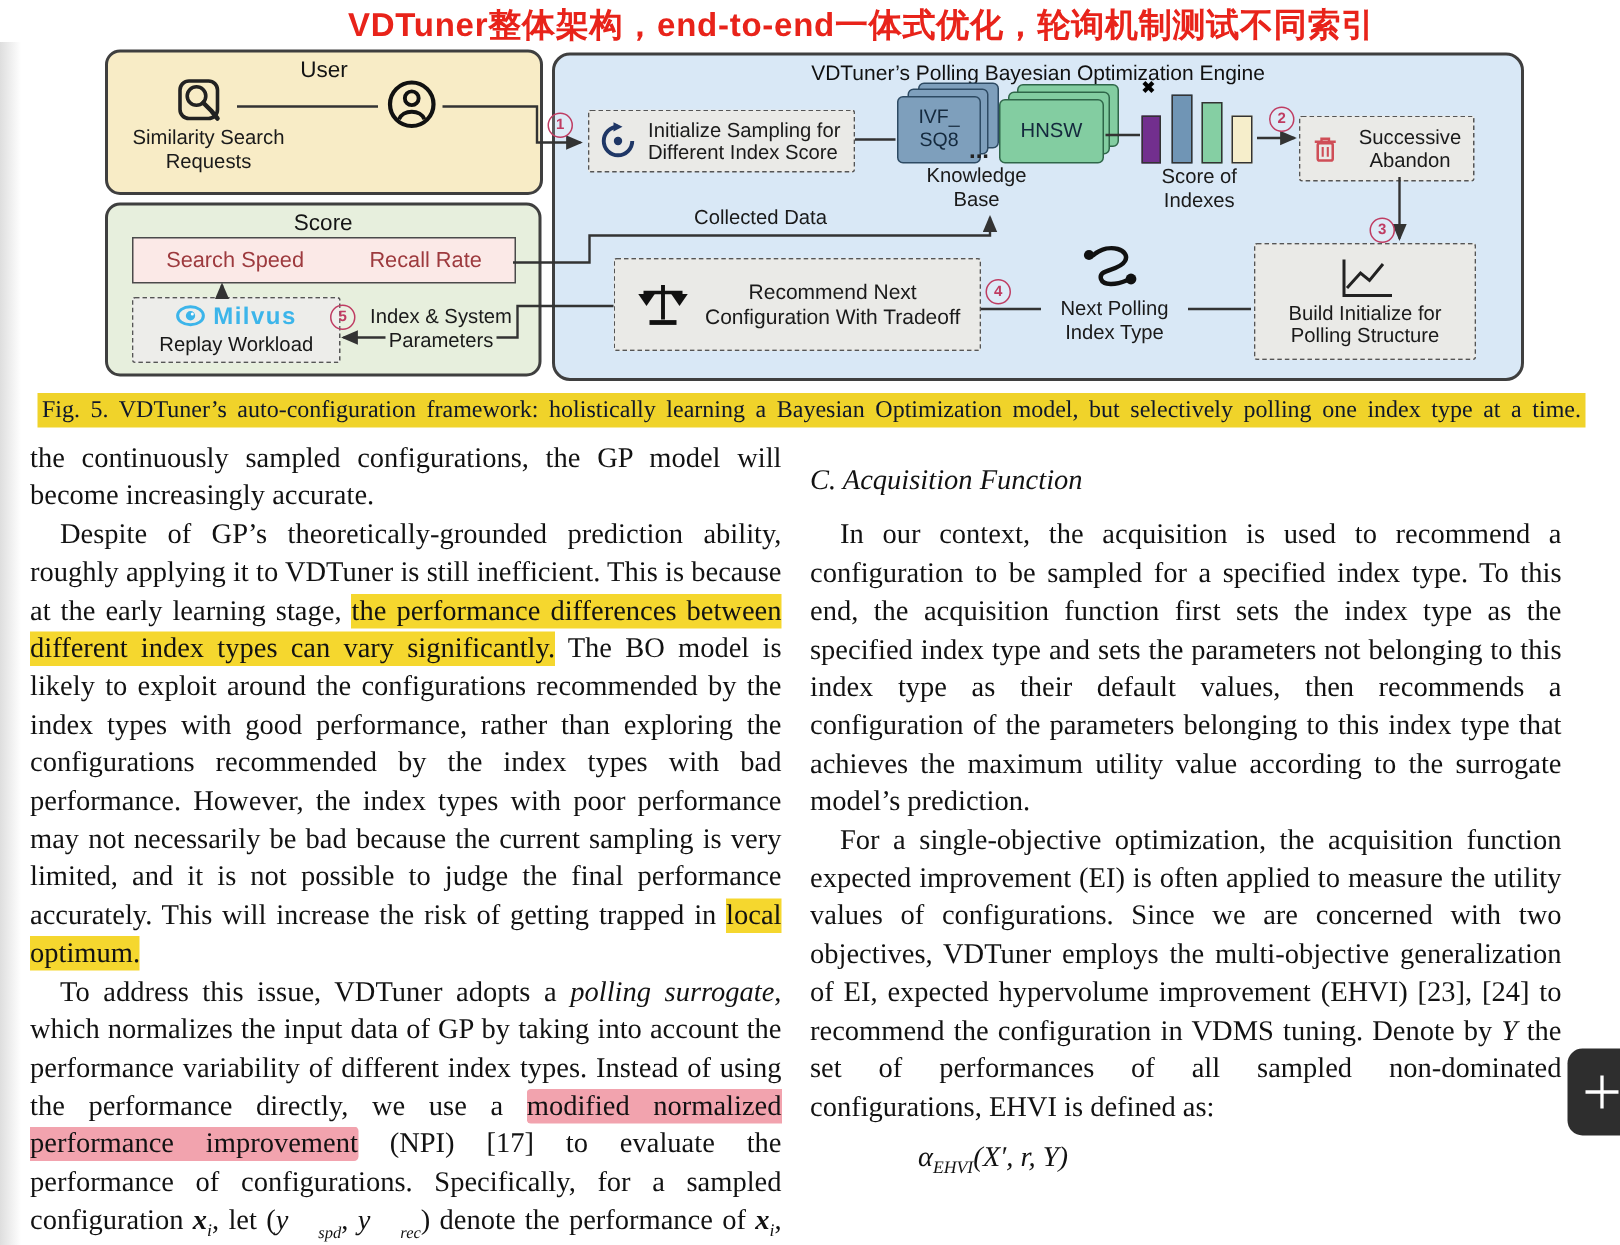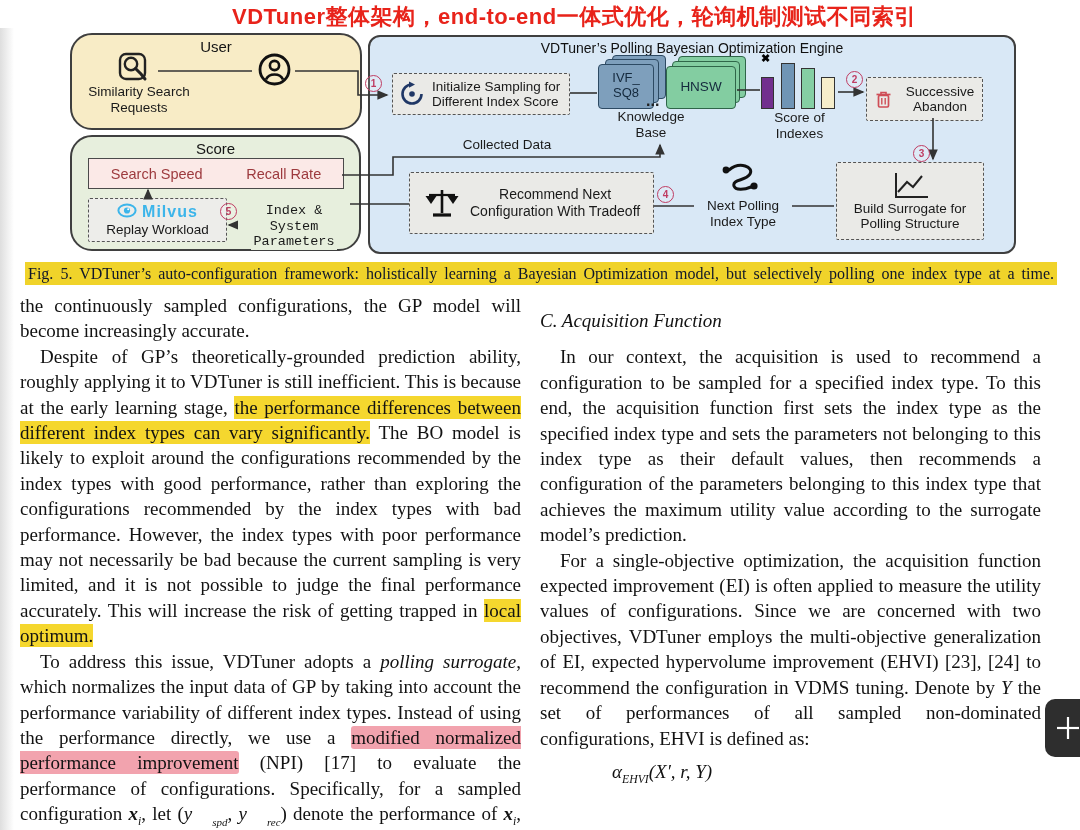--- a/index.html
+++ b/index.html
@@ -8,21 +8,21 @@
   .abs{position:absolute;}
   .edge-strip{left:0;top:28px;width:14px;height:802px;
       background:linear-gradient(to right,#dedede,#ffffff);z-index:0;}
 
   
   .anno-title{left:232px;top:2px;font-size:22px;font-weight:bold;color:#e8231a;
       letter-spacing:0.5px;white-space:nowrap;z-index:3;}
 
   
   .fig{left:0;top:0;width:1080px;height:260px;z-index:1;}
-  .box{position:absolute;border:2px solid #3f3f3f;border-radius:22px;z-index:1;}
+  .box{position:absolute;border:2px solid #3f3f3f;border-radius:10px;z-index:1;}
   .user-box{left:70px;top:33px;width:288px;height:93px;background:#f8ecc6;}
   .system-box{left:70px;top:135px;width:287px;height:112px;background:#e7efdd;}
   .engine-box{left:368px;top:35px;width:644px;height:215px;background:#d9e8f6;border-radius:12px;}
   .box-title{position:absolute;width:100%;text-align:center;font-size:15px;color:#141414;z-index:6;}
   .engine-title{position:absolute;left:0;top:3px;width:100%;text-align:center;font-size:14px;color:#101010;z-index:6;}
 
   .figlabel{position:absolute;font-size:13.5px;line-height:15.5px;text-align:center;color:#1a1a1a;z-index:6;}
   .metrics{position:absolute;left:88px;top:158px;width:254px;height:29px;background:#fbe9e7;
       border:1.5px solid #4a4a4a;display:flex;align-items:center;justify-content:space-around;
       font-size:14.5px;color:#9d3a3e;z-index:2;}
@@ -128,21 +128,21 @@
         <svg width="21" height="15" viewBox="0 0 21 15">
           <ellipse cx="10" cy="7.5" rx="8.6" ry="6" fill="none" stroke="#3cb5ea" stroke-width="2"></ellipse>
           <circle cx="10" cy="7.5" r="3.1" fill="#3cb5ea"></circle>
           <circle cx="11.2" cy="6.3" r="1" fill="#ffffff"></circle>
         </svg>
         <span class="milvus-word">Milvus</span>
       </div>
       <div class="replay">Replay Workload</div>
     </div>
     <div class="step" style="left:220px;top:203px;">5</div>
-    <div class="figlabel" style="left:238px;top:203px;width:112px;z-index:6;font-family:Liberation Mono, monospace;">
+    <div class="figlabel" style="left:238px;top:203px;width:112px;z-index:6;">
       <span class="bgpatch">Index &amp; System</span><br>
       <span class="bgpatch">Parameters</span>
     </div>
 
     <div class="box engine-box">
       <div class="engine-title">VDTuner’s Polling Bayesian Optimization Engine</div>
     </div>
 
     <div class="step" style="left:365px;top:75px;">1</div>
     <div class="dashed init-box">
@@ -228,21 +228,21 @@
       <span>Index Type</span>
     </div>
 
     <div class="step" style="left:913px;top:145px;">3</div>
     <div class="dashed surrogate-box">
       <svg width="44" height="30" viewBox="0 0 44 30">
         <path d="M8 2 V26 H40" fill="none" stroke="#222" stroke-width="2"></path>
         <path d="M10 21 L19 11 L25 16 L34 5" fill="none" stroke="#222" stroke-width="2"></path>
       </svg>
       <div class="surrogate-text">
-        <span>Build Surrogate for</span><br>
+        <span>Build Initialize for</span><br>
         <span>Polling Structure</span>
       </div>
     </div>
 
     <svg class="conn" width="1080" height="260">
       <defs>
         <marker id="ar" markerWidth="8" markerHeight="8" refX="6" refY="3" orient="auto">
           <path d="M0,0 L7,3 L0,6 z" fill="#333"></path>
         </marker>
       </defs>

